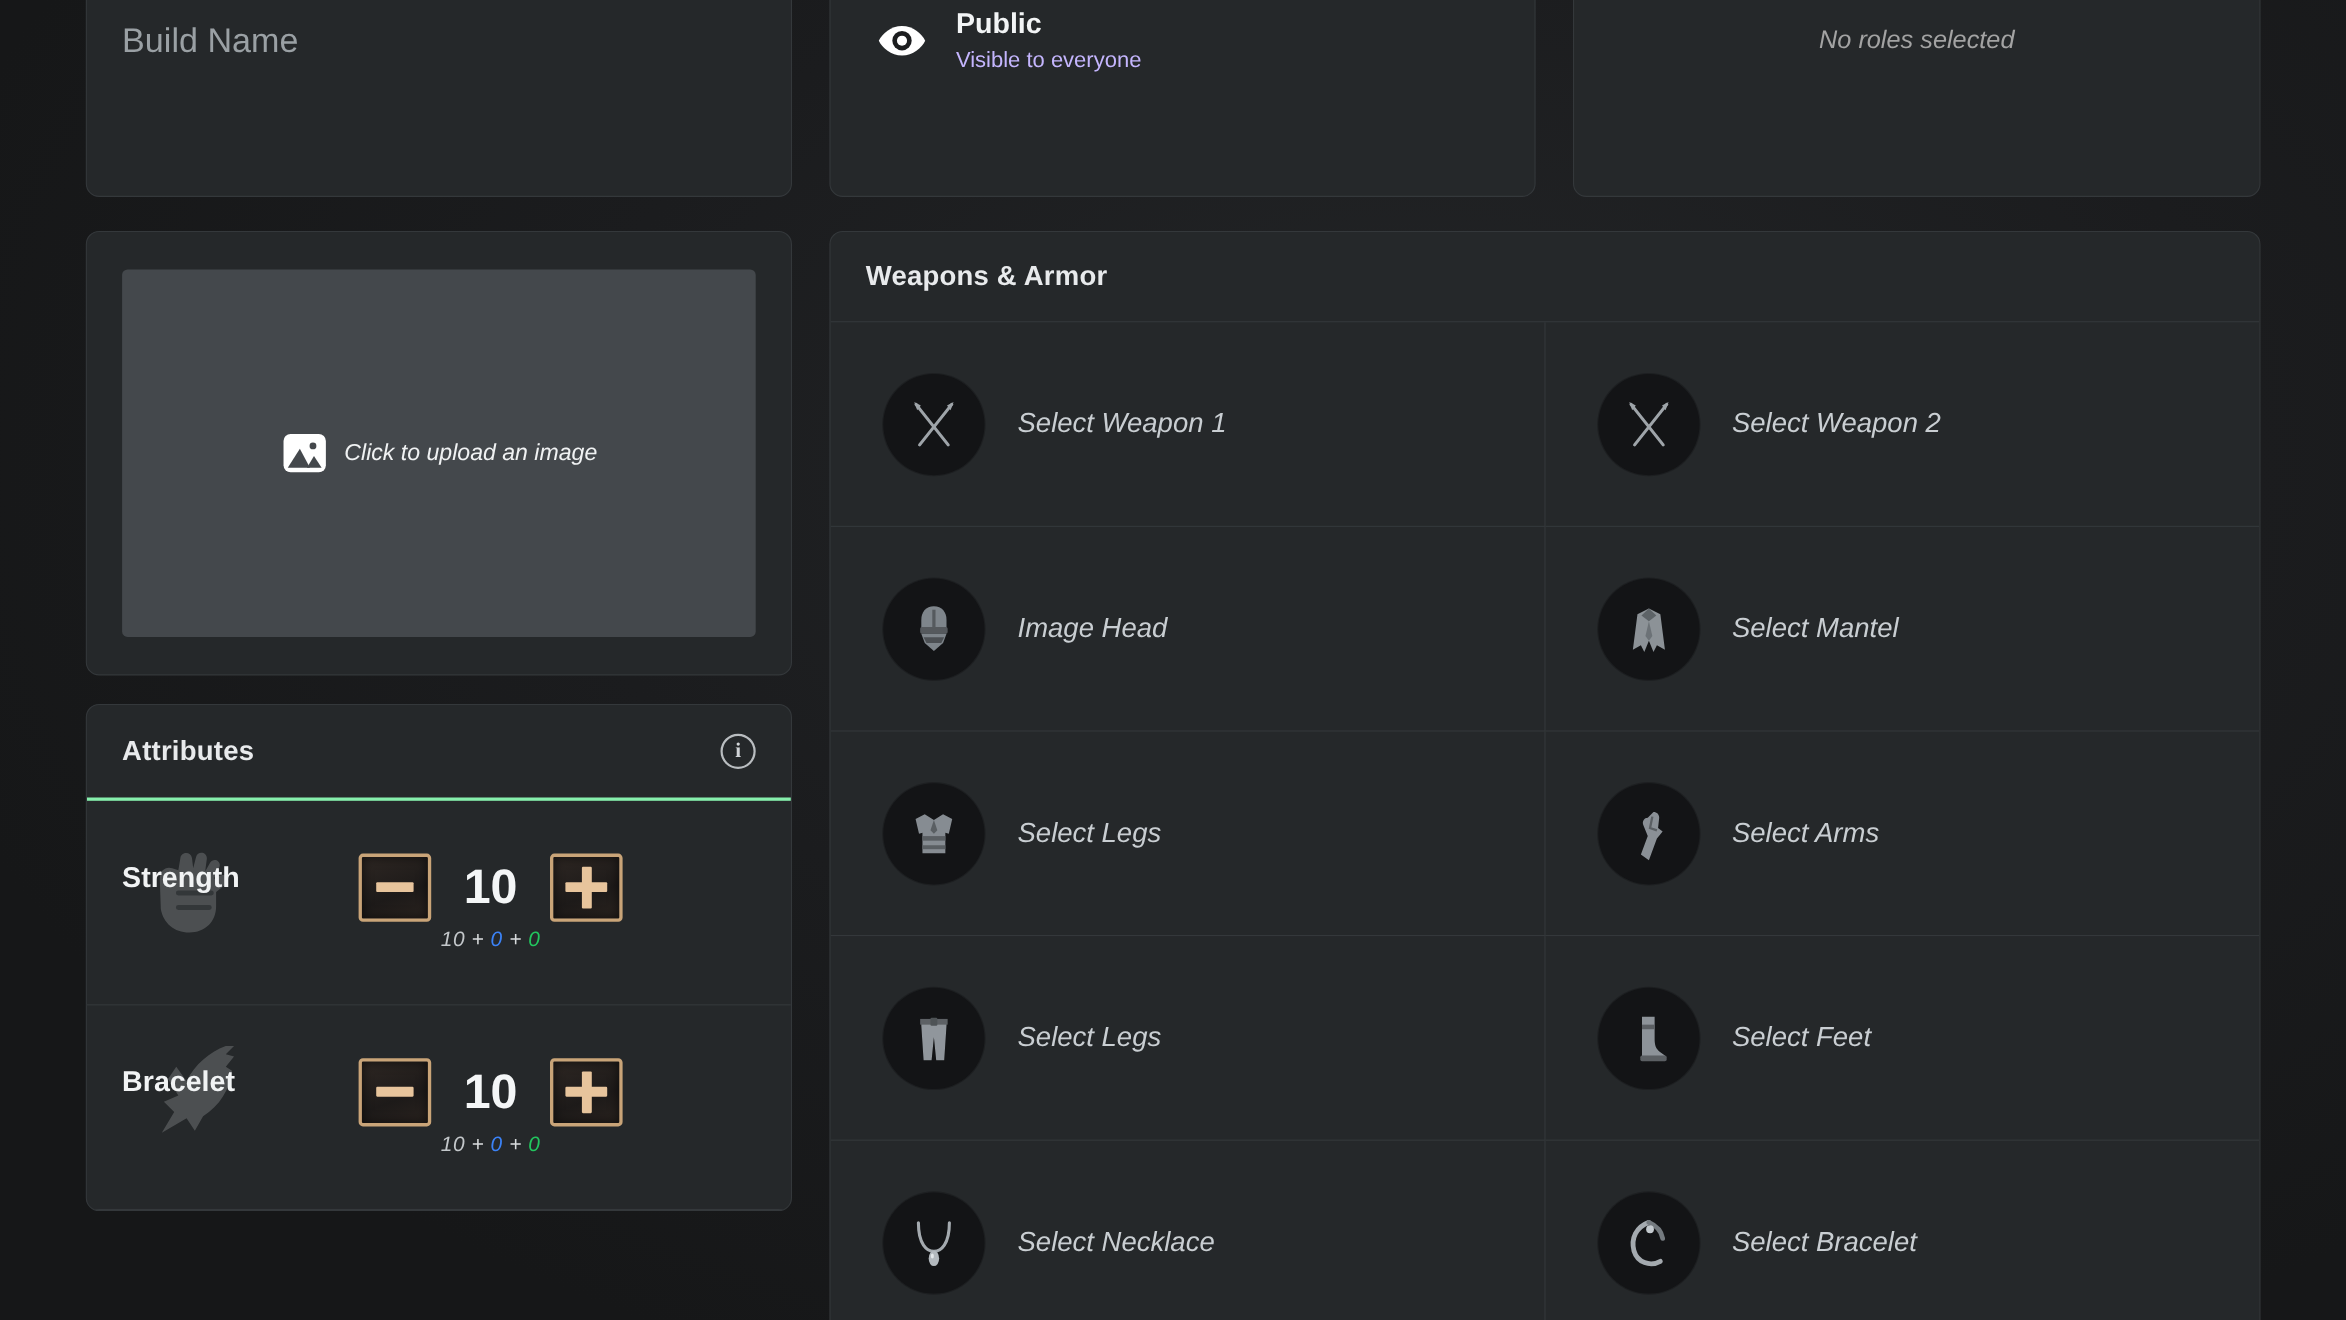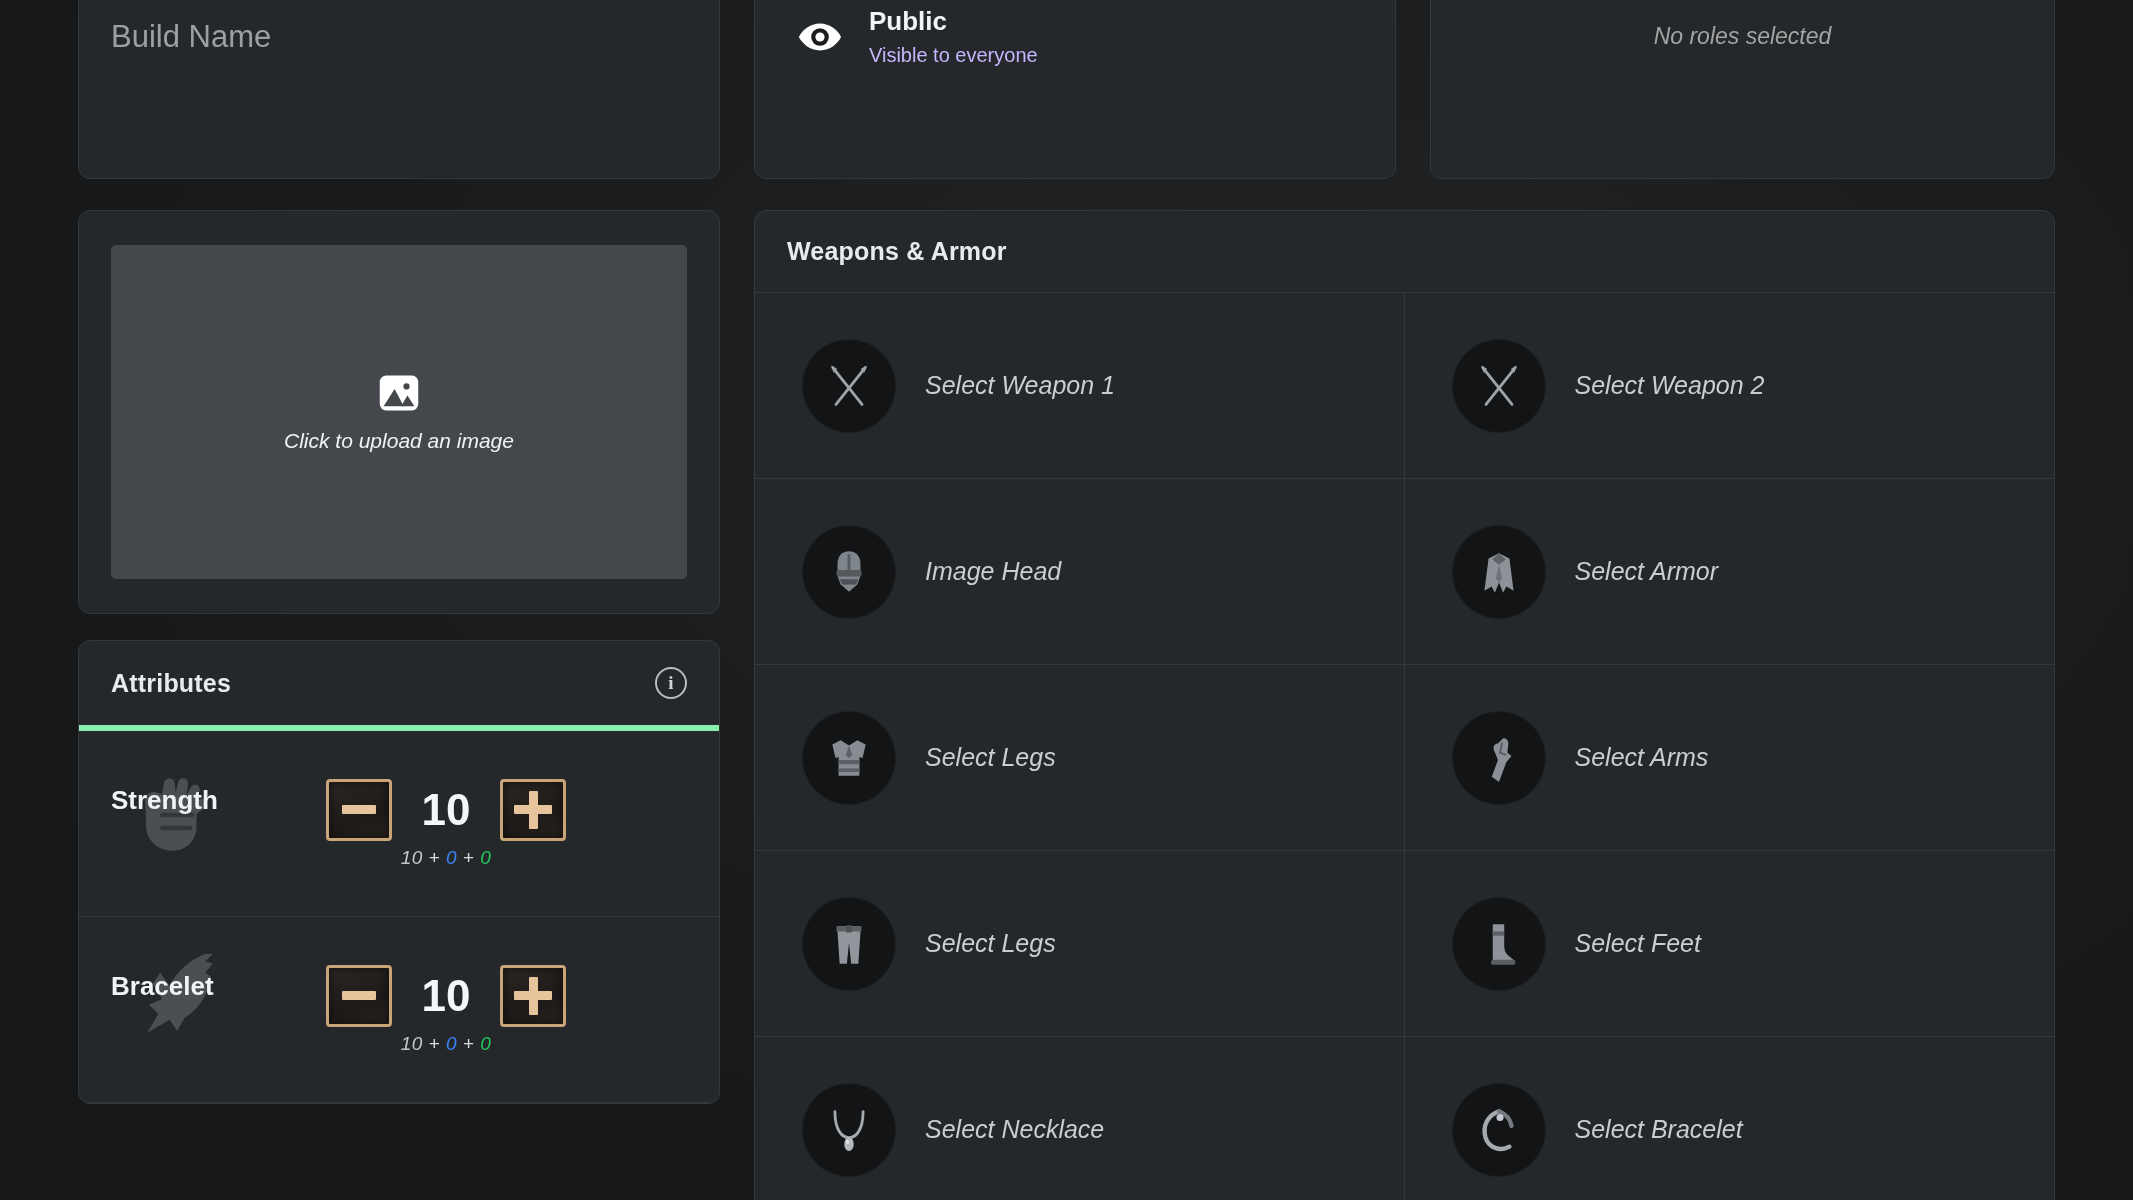--- a/index.html
+++ b/index.html
@@ -99,37 +99,37 @@
     width:642px;
   }
 
   .preview-panel{ margin-bottom:26px; }
   .preview-body{ padding:34px 32px 34px; }
   .upload-box{
     height:334px;
     background:#44484c;
     border-radius:5px;
     display:flex;
-    flex-direction:column;
+    flex-direction:row;
     align-items:center;
     justify-content:center;
     gap:14px;
     cursor:pointer;
   }
   .upload-caption{
     color:#f0f2f3;
     font-size:21px;
     font-style:italic;
   }
 
   
   .attr-head{
     display:flex; align-items:center; justify-content:space-between;
     padding:26px 32px;
-    border-bottom:6px solid #86efac;
+    border-bottom:3px solid #86efac;
   }
   .info-icon{
     width:32px; height:32px;
     border:2px solid #b9bdc0;
     border-radius:50%;
     display:flex; align-items:center; justify-content:center;
     color:#d2d5d8;
     font-size:19px;
     font-family:"Liberation Serif", serif;
     font-weight:bold;
@@ -427,21 +427,21 @@
         </div>
 
         <div class="gear-cell">
           <span class="gear-icon">
             <svg width="50" height="50" viewBox="0 0 48 48">
               <path d="M24 6 L14 11 L10 42 L17 38 L20 44 L24 34 L28 44 L31 38 L38 42 L34 11z" fill="#8c9297"></path>
               <path d="M24 6 L17.5 12 L24 17 L30.5 12z" fill="#5d6367"></path>
               <path d="M24 17 L21 30 L24 34 L27 30z" fill="#6c7277"></path>
             </svg>
           </span>
-          <span class="gear-label">Select Armor</span>
+          <span class="gear-label">Select Mantel</span>
         </div>
 
         <div class="gear-cell">
           <span class="gear-icon">
             <svg width="50" height="50" viewBox="0 0 48 48">
               <path d="M16 7 L24 12 L32 7 L40 11 L37 24 L34 23 L34 41 L14 41 L14 23 L11 24 L8 11z" fill="#868c92"></path>
               <path d="M24 12 L21 21 L24 24 L27 21z" fill="#5a5f63"></path>
               <rect x="14" y="26" width="20" height="4" fill="#5a5f63"></rect>
               <rect x="14" y="34" width="20" height="3.4" fill="#5a5f63"></rect>
             </svg>

